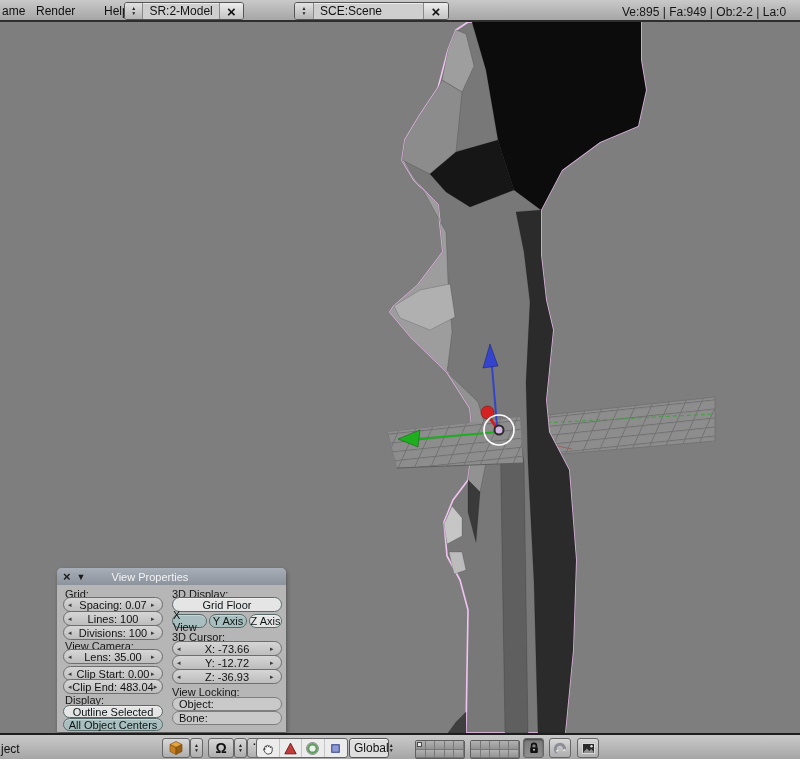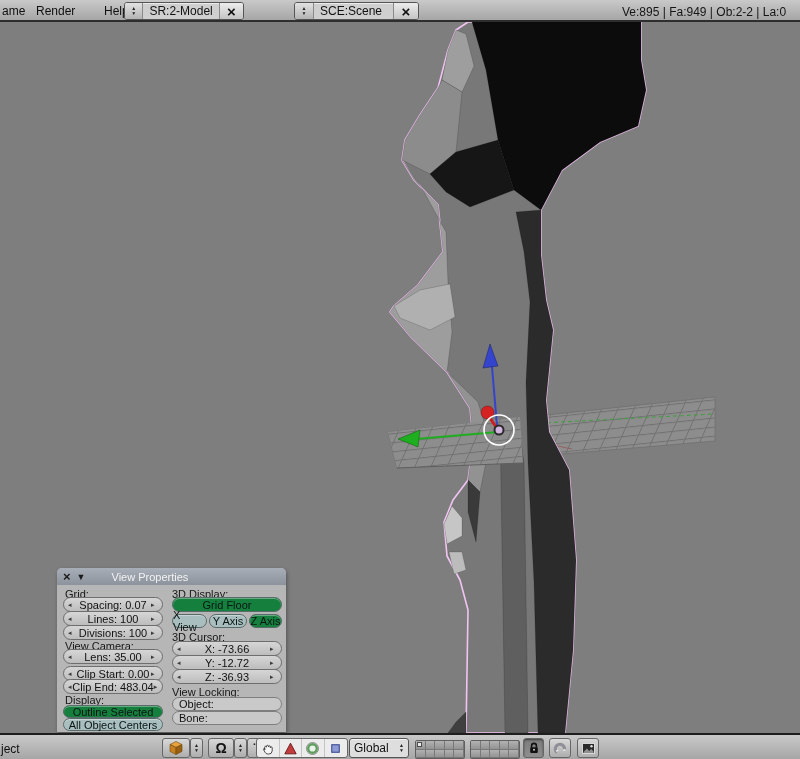--- a/index.html
+++ b/index.html
@@ -41,40 +41,40 @@
   .phead .ptitle { margin-left:26px; color:#f2f2f2; font-size:11px; }
   .plabel { position:absolute; color:#161616; }
   .numbtn { position:absolute; height:15px; width:100px; border:1px solid #6e6e6e; border-radius:8px;
             background:linear-gradient(#d6d6d6,#bdbdbd); display:flex; align-items:center;
             padding:0 4px; font-size:11px; }
   .numbtn .arr { font-size:7px; color:#3c3c3c; width:7px; }
   .numbtn .val { flex:1; text-align:center; white-space:nowrap; }
   .togbtn { position:absolute; height:15px; border:1px solid #596a6a; border-radius:8px;
             display:flex; align-items:center; justify-content:center; font-size:11px; color:#0c1414;
             box-shadow:inset 0 1px 0 rgba(255,255,255,.35); }
-  .teal-dark  { background:#15803d; }
+  .teal-dark  { background:#e5e5e5; }
   .teal-light { background:#a9bfbf; }
   .txtfield { position:absolute; height:14px; width:110px; background:#c9c9c9; border:1px solid #7e7e7e;
               border-radius:7px; display:flex; align-items:center; padding:0 6px; font-size:11px; }
 
   
   .modedd { position:absolute; left:30px; top:3px; width:128px; height:20px; background:#dedede;
             border:1px solid #555; border-radius:3px; display:flex; align-items:center; gap:4px;
             padding:0 4px; box-shadow:inset 0 1px 0 #f4f4f4; }
   .modedd .lbl { flex:1; font-size:12px; white-space:nowrap; }
   .udstack { display:flex; flex-direction:column; align-items:center; font-size:5px; line-height:5px; color:#222; }
   .bevbtn { position:absolute; top:3px; height:20px; border:1px solid #666; border-radius:3px;
             background:linear-gradient(#d8d8d8,#aeaeae); display:flex; align-items:center; justify-content:center; }
   .bevbtn.pressed { background:linear-gradient(#7c7c7c,#8f8f8f); box-shadow:inset 0 1px 2px rgba(0,0,0,.5); }
   .manipgrp { position:absolute; left:256px; top:3px; height:20px; width:92px; background:#ececec;
               border:1px solid #666; border-radius:3px; display:flex; }
   .manipgrp .seg { width:23px; display:flex; align-items:center; justify-content:center;
                    border-right:1px solid #c4c4c4; }
   .manipgrp .seg:last-child { border-right:none; }
-  .globaldd { position:absolute; left:349px; top:3px; width:60px; height:20px; background:#dedede;
+  .globaldd { position:absolute; left:349px; top:3px; width:40px; height:20px; background:#dedede;
               border:1px solid #555; border-radius:3px; display:flex; align-items:center;
               padding:0 4px; box-shadow:inset 0 1px 0 #f4f4f4; }
   .globaldd .lbl { flex:1; font-size:12px; }
   .layers { position:absolute; top:5px; width:50px; height:19px; display:grid;
             grid-template-columns:repeat(5,1fr); grid-template-rows:1fr 1fr;
             border:1px solid #5f5f5f; background:#8f8f8f; border-radius:2px; }
   .lcell { position:relative; background:linear-gradient(#b2b2b2,#939393);
            border-right:1px solid #787878; border-bottom:1px solid #787878; }
   .lcell.active::after { content:""; position:absolute; left:1px; top:1px; width:3px; height:3px;
            background:#e9e9e9; border:1px solid #4c4c4c; }
@@ -143,21 +143,21 @@
 
     <div class="selbox" style="left:124px;width:120px">
       <div class="arrbtn">
         <span>▲</span>
         <span>▼</span>
       </div>
       <div class="selval">SR:2-Model</div>
       <div class="xbtn">×</div>
     </div>
 
-    <div class="selbox" style="left:294px;width:125px">
+    <div class="selbox" style="left:294px;width:155px">
       <div class="arrbtn">
         <span>▲</span>
         <span>▼</span>
       </div>
       <div class="selval">SCE:Scene</div>
       <div class="xbtn">×</div>
     </div>
 
 
     <span class="stats" style="left:622px">Ve:895 | Fa:949 | Ob:2-2 | La:0</span>

